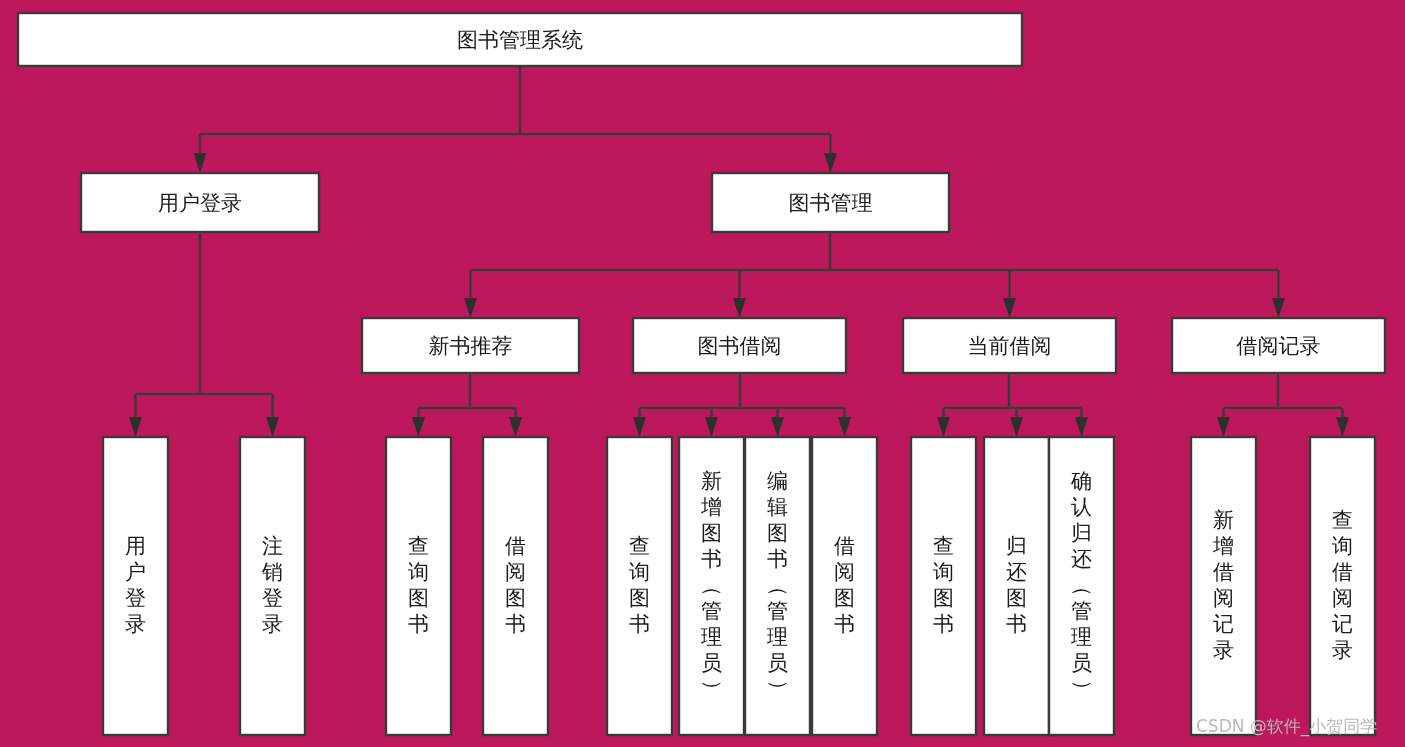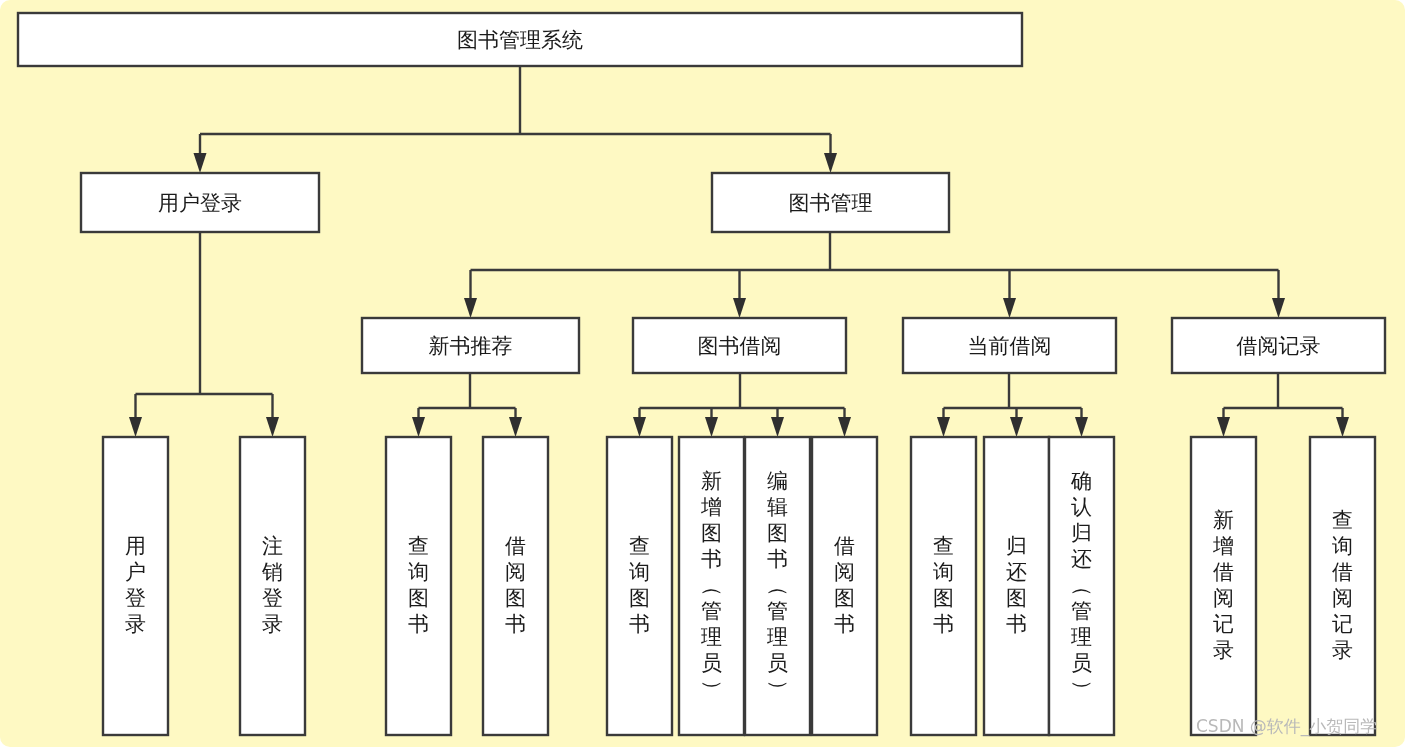--- a/index.html
+++ b/index.html
@@ -8,23 +8,22 @@
     padding: 0;
     background: #ffffff;
   }
   body {
     font-family: "Liberation Sans", "DejaVu Sans", sans-serif;
   }
   #diagram-root {
     position: relative;
     width: 1405px;
     height: 747px;
-    background: #fef9c3;
+    background: #be185d;
     overflow: hidden;
-    border-radius: 10px;
   }
   svg.diagram-svg {
     position: absolute;
     left: 0;
     top: 0;
     width: 1405px;
     height: 747px;
     display: block;
   }
   .node-box {

